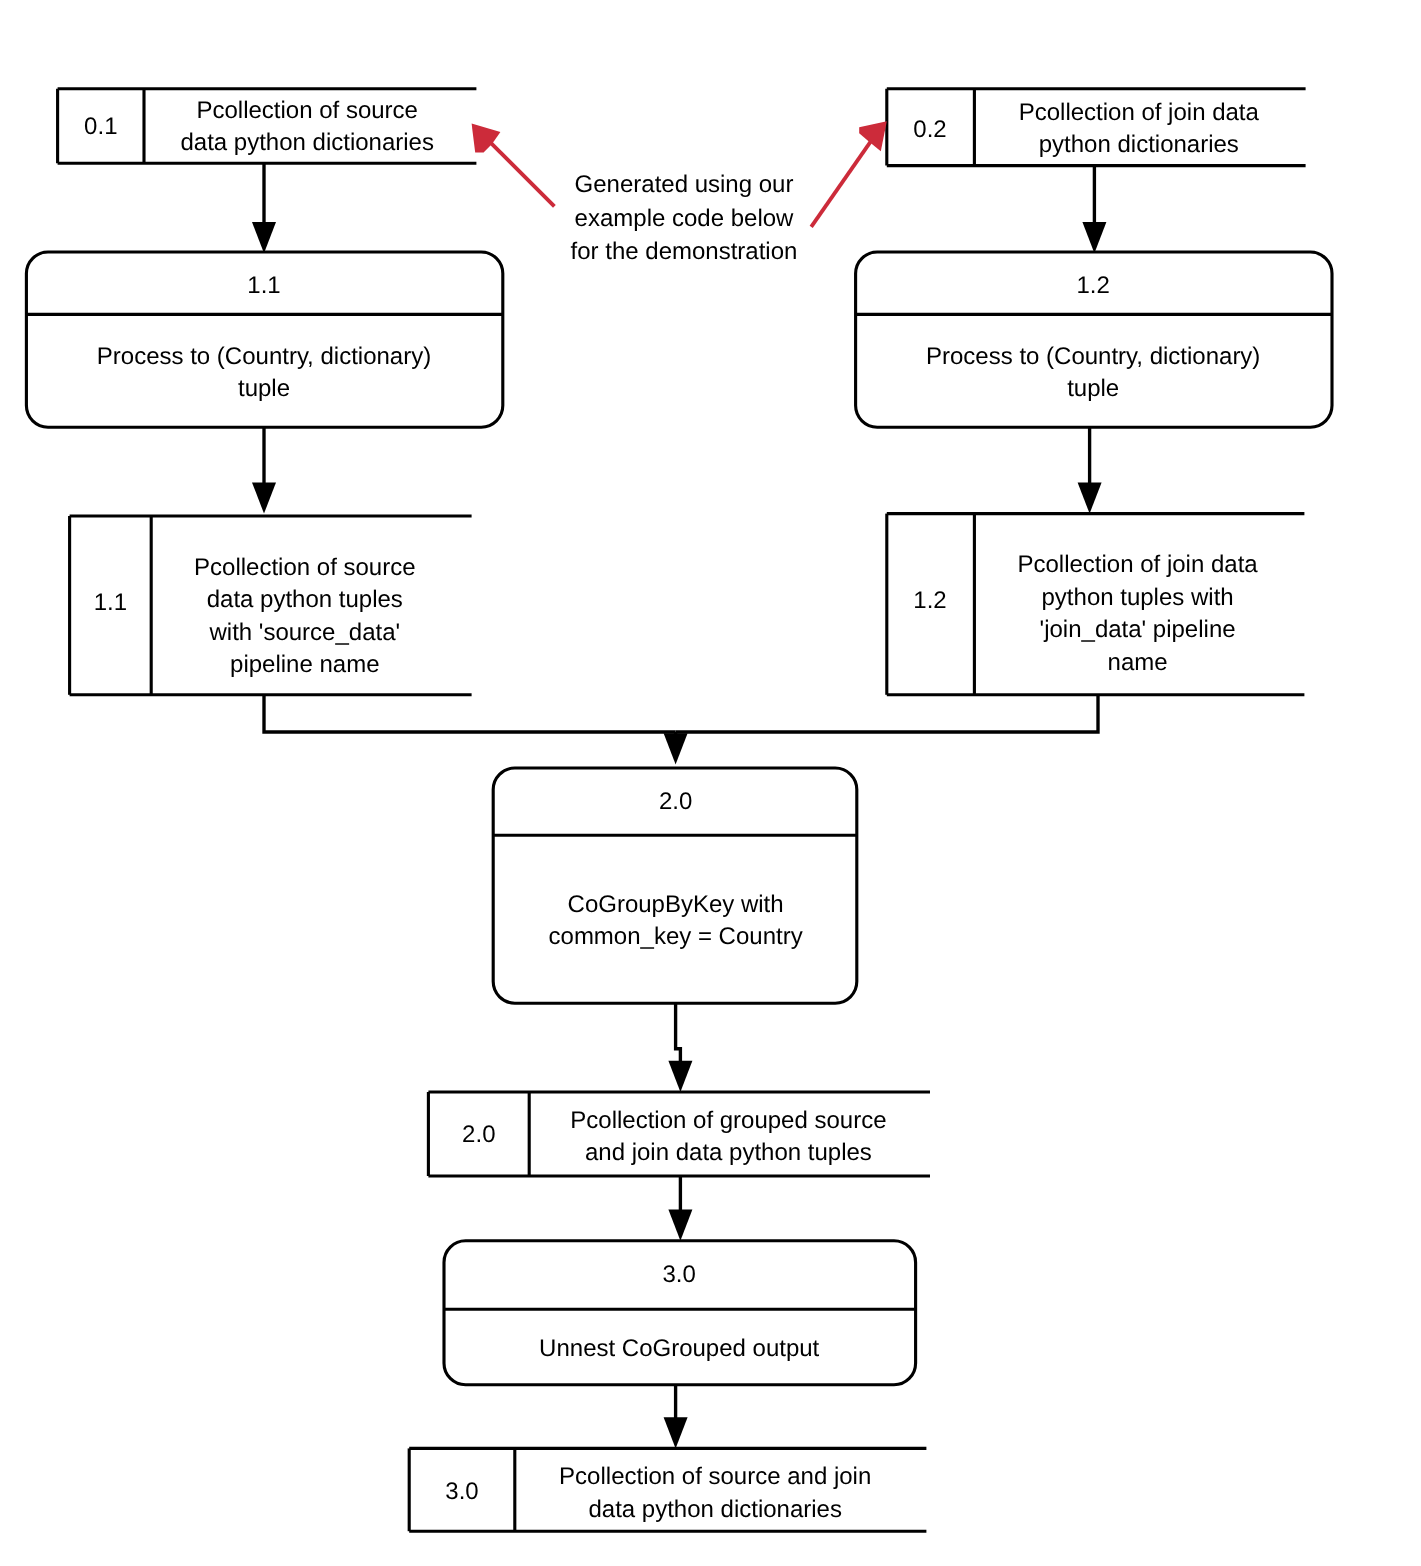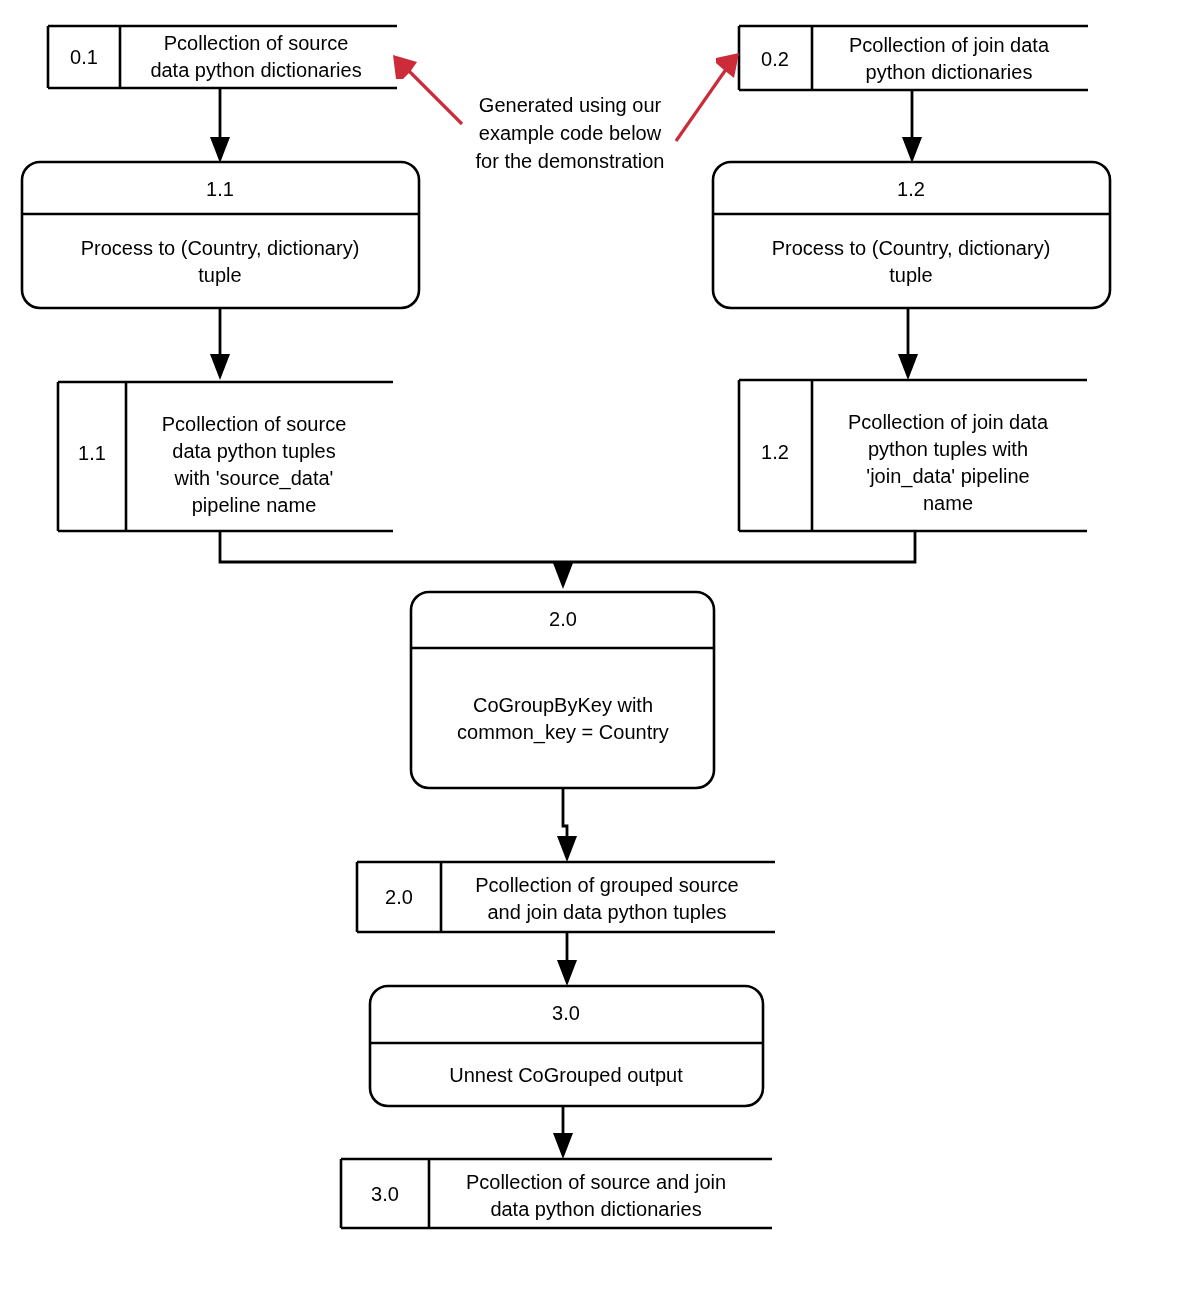--- a/index.html
+++ b/index.html
@@ -10,20 +10,21 @@
   body {
     width: 1184px;
     height: 1305px;
     font-family: "Liberation Sans", sans-serif;
     overflow: hidden;
   }
   #diagram-root {
     position: relative;
     width: 1184px;
     height: 1142px;
+    margin-top: 48px;
   }
   svg.flowchart {
     display: block;
     width: 1184px;
     height: 1305px;
   }
   .shape-stroke {
     fill: #ffffff;
     stroke: #000000;
     stroke-width: 2.6;

